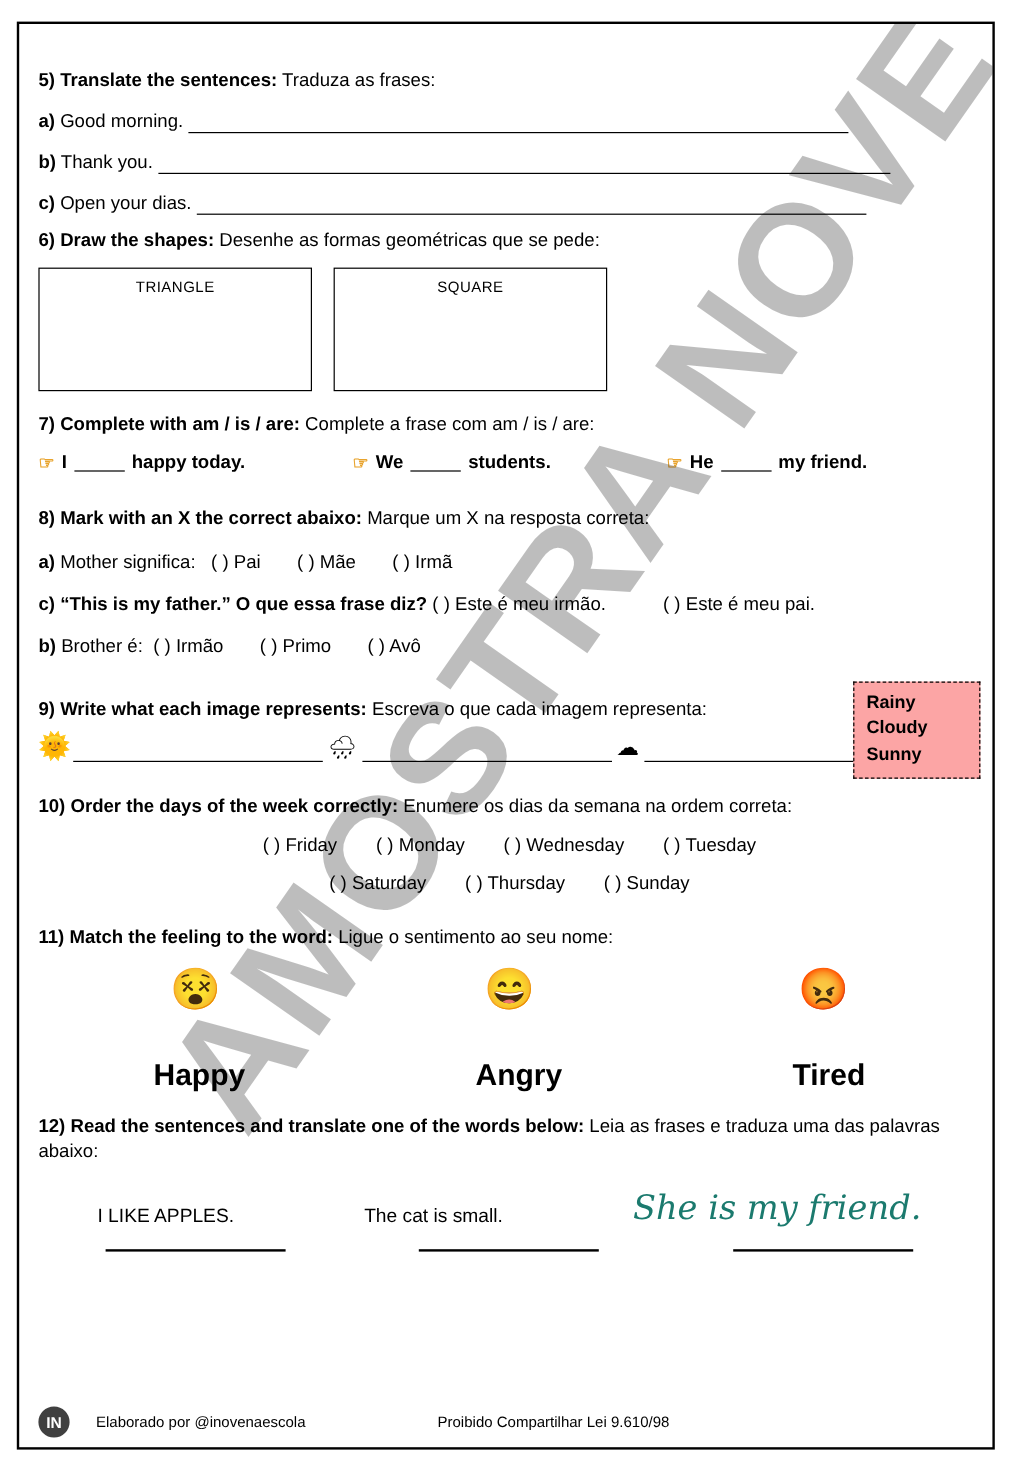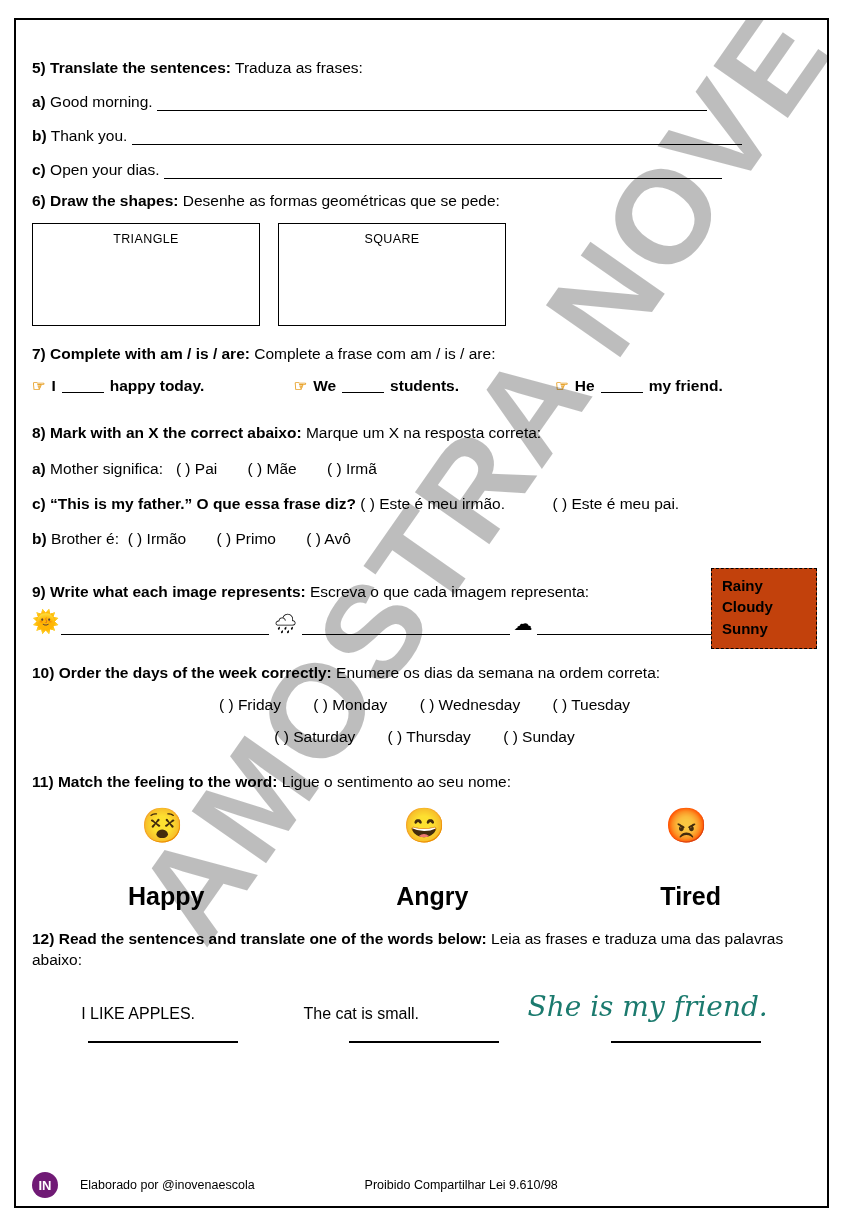--- a/index.html
+++ b/index.html
@@ -113,21 +113,21 @@
   .wordbox{
     position:absolute;
     right:0;
     top:-14px;
     width:94px;
     border:1px dashed #000;
     padding:6px 0 8px 10px;
     font-weight:bold;
     font-size:15px;
     line-height:1.45;
-    background:#c2410c;
+    background:#fca5a5;
     z-index:6;
   }
   .q9wrap{position:relative;}
   .ul{
     display:inline-block;
     border-bottom:1px solid #000;
     height:18px;
   }
   
   .q10-title{margin-top:28px;}
@@ -180,21 +180,21 @@
     position:absolute;
     left:16px;right:16px;
     bottom:8px;
     display:flex;
     align-items:center;
     font-size:12.5px;
     z-index:7;
   }
   .logo{
     width:26px;height:26px;border-radius:50%;
-    background:#701a75;
+    background:#404040;
     color:#fff;
     display:flex;align-items:center;justify-content:center;
     font-size:13px;font-weight:bold;
     margin-right:22px;
     text-align:center;
   }
   .footer .f1{margin-right:110px;}
   .sunicon{font-size:22px;margin-right:2px;}
 </style>
 </head>

